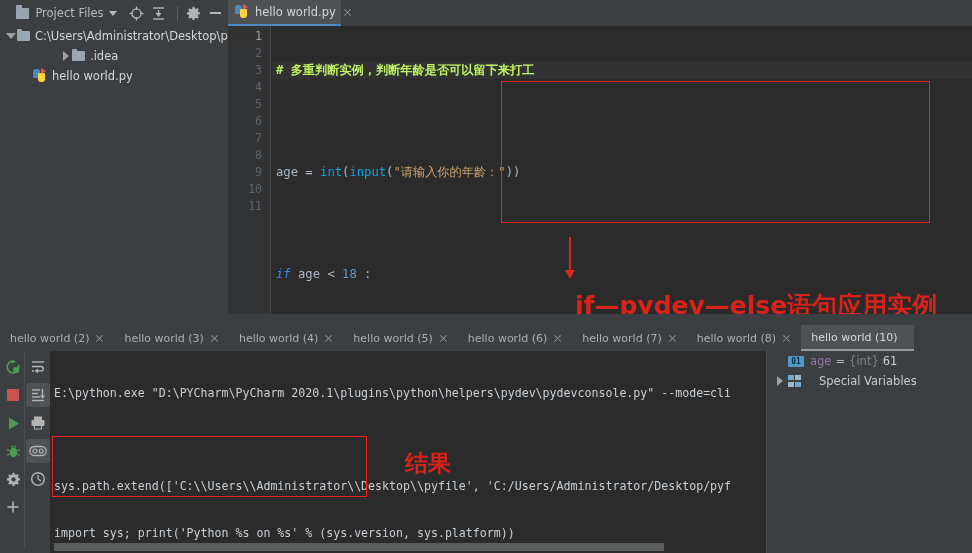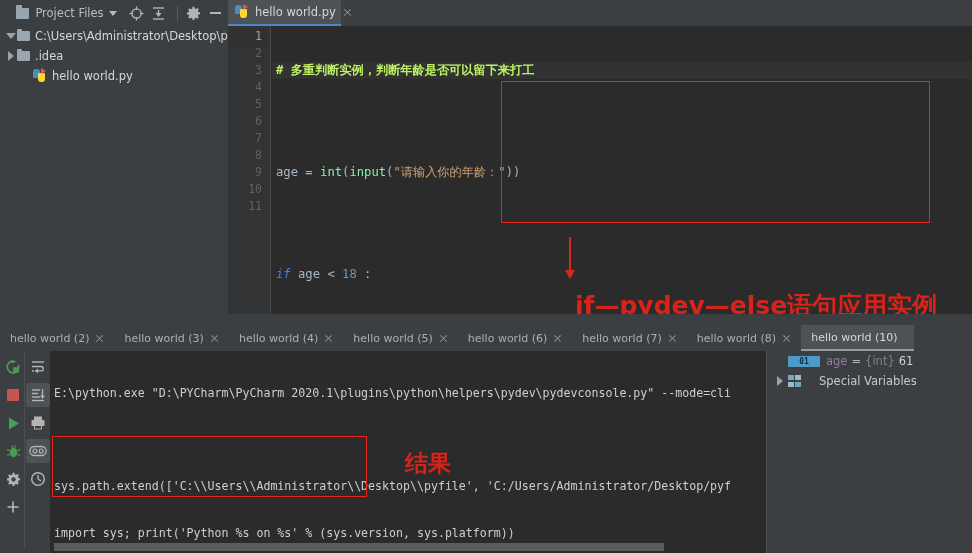--- a/index.html
+++ b/index.html
@@ -126,21 +126,21 @@
   .code {
     position: absolute; left: 44px; top: 2px; right: 0; top: 2px;
     font-family: "DejaVu Sans Mono", "Liberation Mono", monospace;
     font-size: 12.2px; line-height: 17px;
     white-space: pre;
   }
   .code .ln { height: 17px; line-height: 17px; padding-left: 4px;}
   .line1hl { background:#323232; }
   .cmt { color: #bef264; font-weight: 700; }
   .kw  { color: #3b82f6; font-style: italic; }
-  .bi  { color: #86efac; }
+  .bi  { color: #0ea5e9; }
   .num { color: #6897bb; }
   .strq{ color: #cfa26d; }
   .brace { color: #a9b7c6; }
   .pl  { color: #a9b7c6; }
   .op  { color: #a9b7c6; }
 
   .code-redbox {
     position: absolute; left: 273px; top: 55px;
     width: 427px; height: 140px;
     border: 1.6px solid #e8241c;
@@ -232,21 +232,21 @@
     background: #3c3f41;
   }
   .vars-sep { position:absolute; left:0; top:0; width:1px;height:202px;background:#4b4e50;}
   .vrow {
     display: flex; align-items: center; height: 20px;
     font-size: 11.5px; padding-left: 6px; box-sizing: border-box;
     white-space: nowrap;
   }
   .vtw { width: 16px; min-width:16px; display:flex;align-items:center;justify-content:center;}
   .badge01 {
-    width: 32px; height: 11px; min-width:13px; background: #4e9ac9; color: #0d2b3c;
+    width: 16px; height: 11px; min-width:13px; background: #4e9ac9; color: #0d2b3c;
     font-size: 8px; font-weight: 700; display:flex;align-items:center;justify-content:center;
     border-radius: 1px; margin-right: 6px;
     font-family: "DejaVu Sans Mono", monospace;
   }
   .sqicon {
     width: 13px; height: 13px; min-width:13px; margin-right: 6px; position: relative;
   }
   .sq { position:absolute; width:5.5px;height:5.5px; }
   .sq.a{ left:0;top:0; background:#6fa8c9;}
   .sq.b{ left:7px;top:0; background:#9fb8c6;}
@@ -299,21 +299,21 @@
   </div>
 
   <div class="project-panel">
     <div class="tree-row" style="padding-left:4px;">
       <span class="tw">
           <span class="tri-down"></span>
         </span>
       <span class="ficon"></span>
       <span>C:\Users\Administrator\Desktop\pyfi</span>
     </div>
-    <div class="tree-row" style="padding-left:4px;">
+    <div class="tree-row" style="padding-left:28px;margin-left:31px;">
       <span class="tw">
           <span class="tri-right"></span>
         </span>
       <span class="ficon"></span>
       <span>.idea</span>
     </div>
     <div class="tree-row" style="padding-left:33px;">
       <span class="pyicon">
         <span class="pb pb1"></span>
           <span class="pb pb2"></span>

